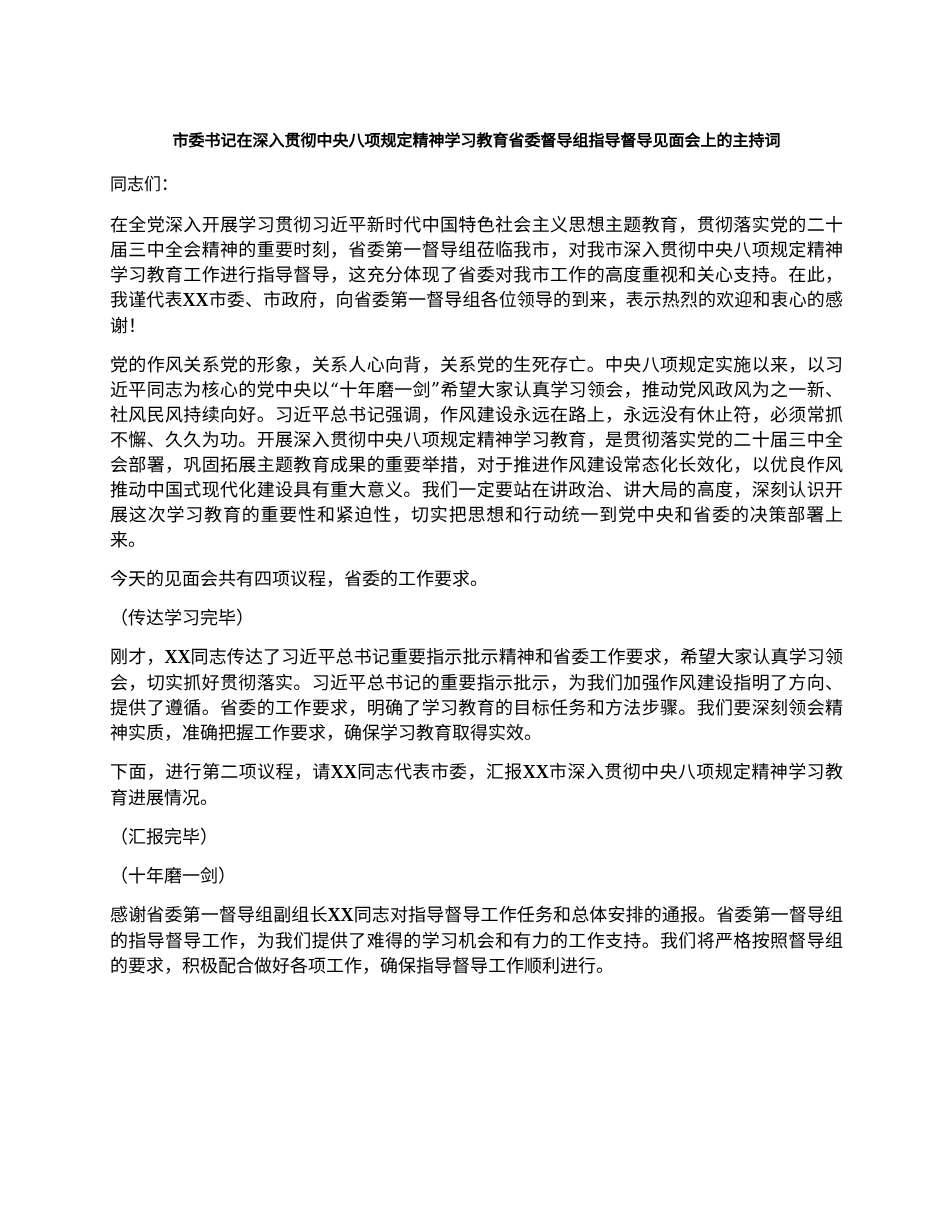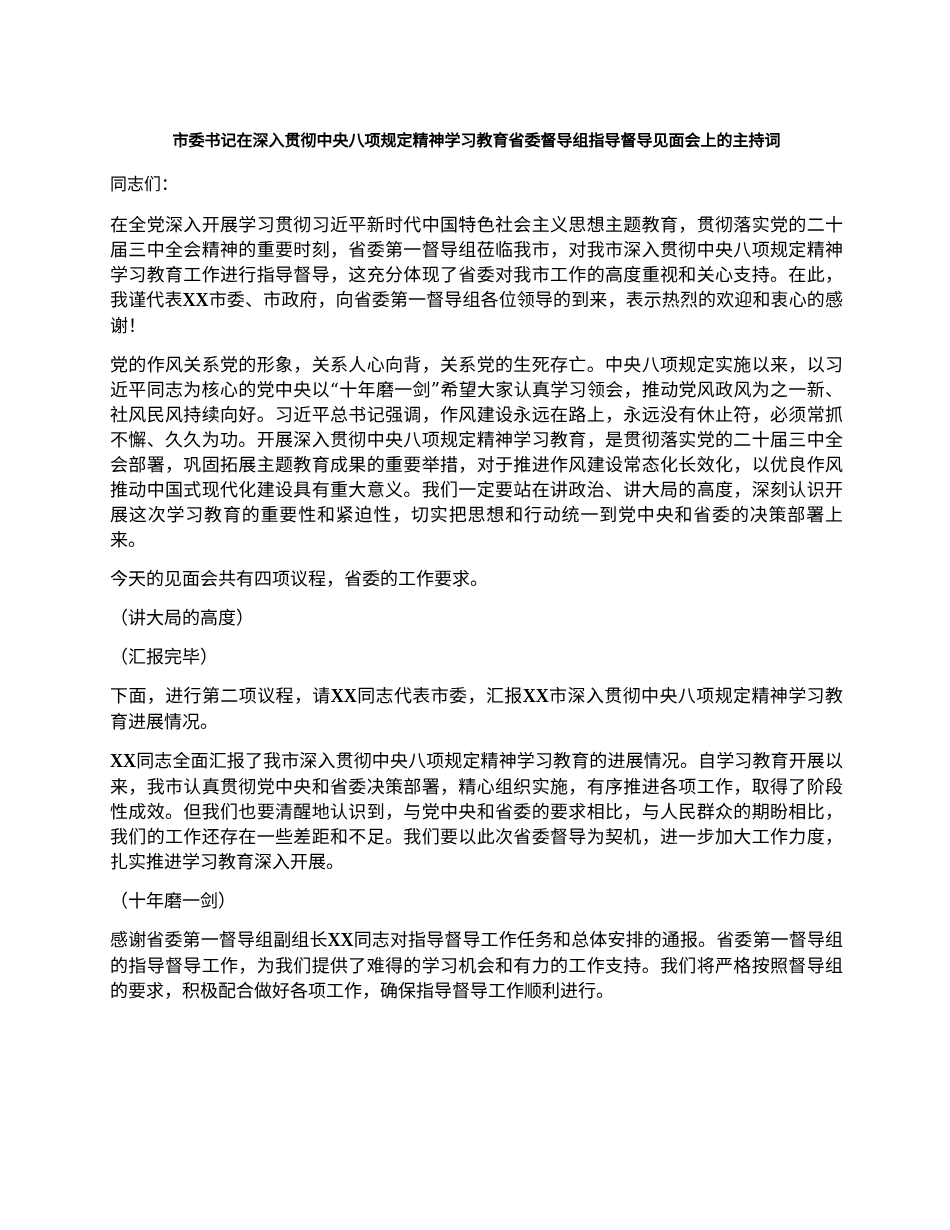--- a/index.html
+++ b/index.html
@@ -72,21 +72,21 @@
 <div class="page">
 
   <h1 class="doc-title">市委书记在深入贯彻中央八项规定精神学习教育省委督导组指导督导见面会上的主持词</h1>
 
   <p class="salutation">同志们：</p>
 
   <div id="body-content">
       <p class="para">在全党深入开展学习贯彻习近平新时代中国特色社会主义思想主题教育，贯彻落实党的二十届三中全会精神的重要时刻，省委第一督导组莅临我市，对我市深入贯彻中央八项规定精神学习教育工作进行指导督导，这充分体现了省委对我市工作的高度重视和关心支持。在此，我谨代表<span class="lat">XX</span>市委、市政府，向省委第一督导组各位领导的到来，表示热烈的欢迎和衷心的感谢！</p>
       <p class="para">党的作风关系党的形象，关系人心向背，关系党的生死存亡。中央八项规定实施以来，以习近平同志为核心的党中央以“十年磨一剑”希望大家认真学习领会，推动党风政风为之一新、社风民风持续向好。习近平总书记强调，作风建设永远在路上，永远没有休止符，必须常抓不懈、久久为功。开展深入贯彻中央八项规定精神学习教育，是贯彻落实党的二十届三中全会部署，巩固拓展主题教育成果的重要举措，对于推进作风建设常态化长效化，以优良作风推动中国式现代化建设具有重大意义。我们一定要站在讲政治、讲大局的高度，深刻认识开展这次学习教育的重要性和紧迫性，切实把思想和行动统一到党中央和省委的决策部署上来。</p>
       <p class="para">今天的见面会共有四项议程，省委的工作要求。</p>
-      <p class="para aside">（讲大局的高度）</p>
+      <p class="para aside">（传达学习完毕）</p>
+      <p class="para">刚才，<span class="lat">XX</span>同志传达了习近平总书记重要指示批示精神和省委工作要求，希望大家认真学习领会，切实抓好贯彻落实。习近平总书记的重要指示批示，为我们加强作风建设指明了方向、提供了遵循。省委的工作要求，明确了学习教育的目标任务和方法步骤。我们要深刻领会精神实质，准确把握工作要求，确保学习教育取得实效。</p>
+      <p class="para">下面，进行第二项议程，请<span class="lat">XX</span>同志代表市委，汇报<span class="lat">XX</span>市深入贯彻中央八项规定精神学习教育进展情况。</p>
       <p class="para aside">（汇报完毕）</p>
-      <p class="para">下面，进行第二项议程，请<span class="lat">XX</span>同志代表市委，汇报<span class="lat">XX</span>市深入贯彻中央八项规定精神学习教育进展情况。</p>
-      <p class="para"><span class="lat">XX</span>同志全面汇报了我市深入贯彻中央八项规定精神学习教育的进展情况。自学习教育开展以来，我市认真贯彻党中央和省委决策部署，精心组织实施，有序推进各项工作，取得了阶段性成效。但我们也要清醒地认识到，与党中央和省委的要求相比，与人民群众的期盼相比，我们的工作还存在一些差距和不足。我们要以此次省委督导为契机，进一步加大工作力度，扎实推进学习教育深入开展。</p>
       <p class="para aside">（十年磨一剑）</p>
       <p class="para">感谢省委第一督导组副组长<span class="lat">XX</span>同志对指导督导工作任务和总体安排的通报。省委第一督导组的指导督导工作，为我们提供了难得的学习机会和有力的工作支持。我们将严格按照督导组的要求，积极配合做好各项工作，确保指导督导工作顺利进行。</p>
     </div>
 
 </div>
 
 </body></html>

